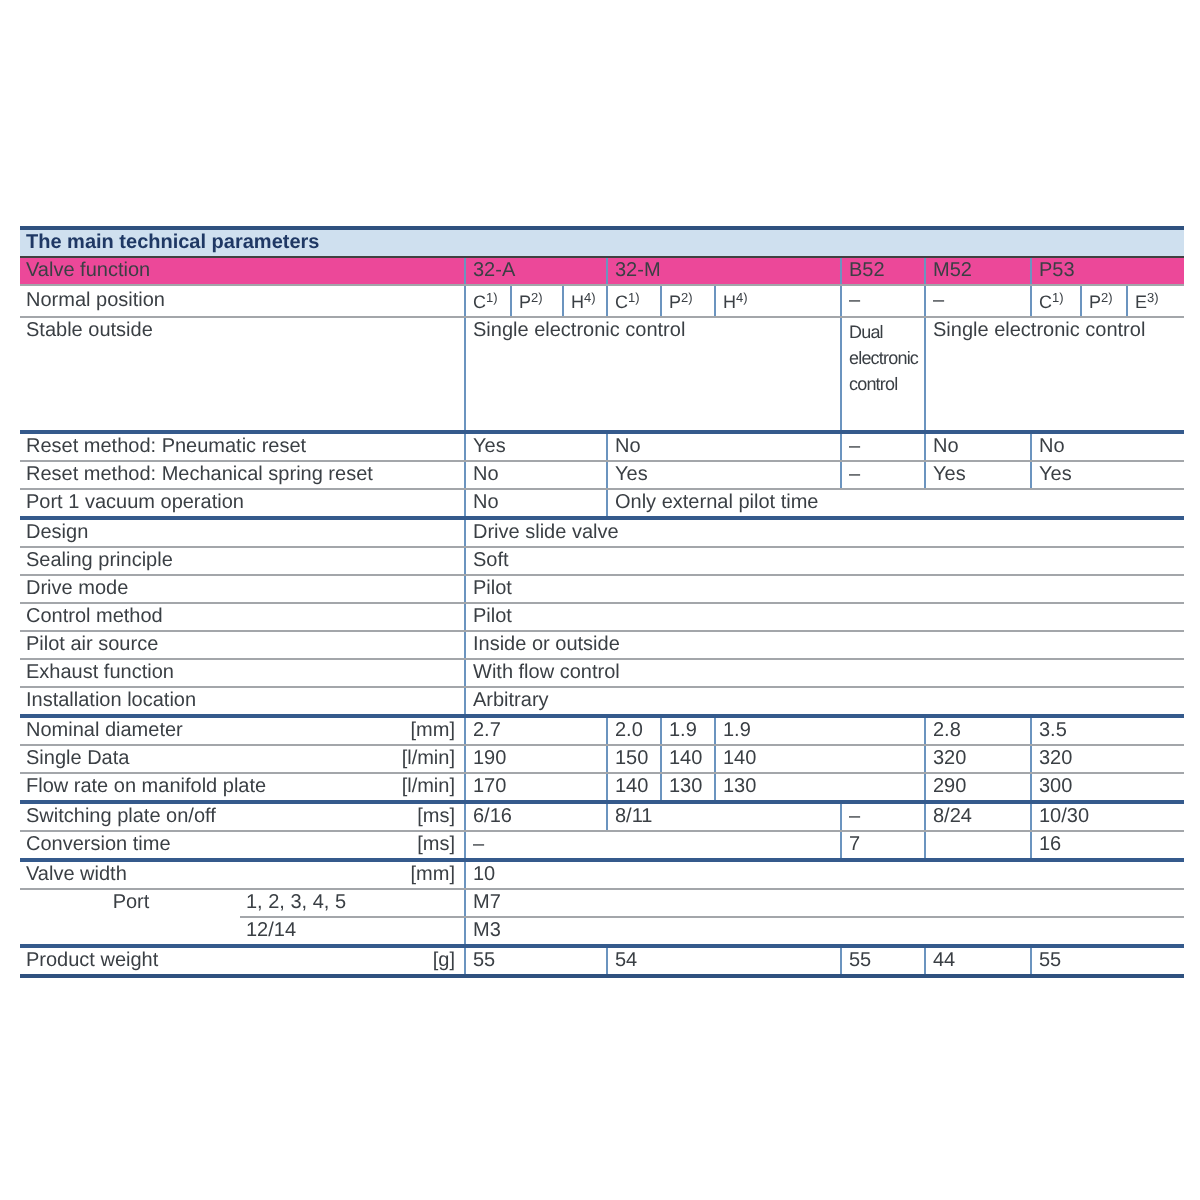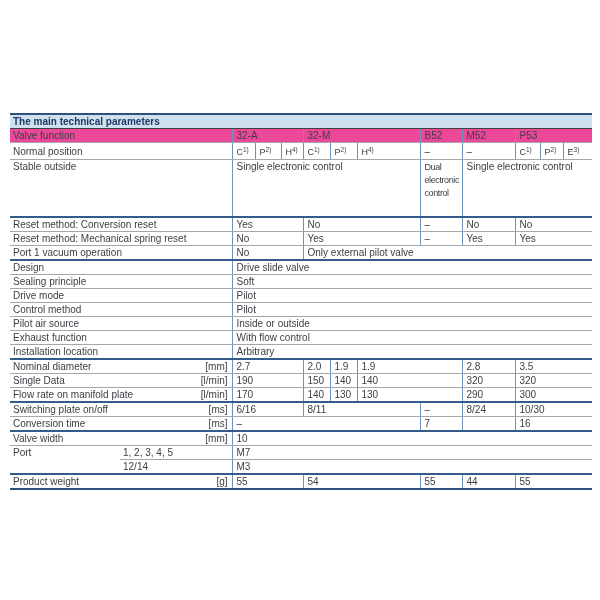--- a/index.html
+++ b/index.html
@@ -26,21 +26,21 @@
   tr.last td{border-bottom:2px solid #2f517f;}
   td.bl{border-left:1px solid #6b94bf;}
   .unit{float:right;padding-right:2px;}
   tr.tall td{height:57px;vertical-align:top;line-height:13px;}
   td.wrap{
     white-space:normal;overflow:visible;
     font-size:9px;letter-spacing:-0.4px;line-height:11px;padding-top:1px;padding-right:0;
   }
   .npb{font-size:9px;}
   .nps{font-size:6.5px;vertical-align:3px;}
-  td.portname{vertical-align:top;border-bottom:none;}
+  td.portname{vertical-align:top;border-bottom:none;text-align:center;}
   td.nosub{padding-left:3px;}
 </style>
 </head>
 <body>
 
 <div class="sheet">
 <table>
   <colgroup>
     <col style="width:110px">
         <col style="width:112px">
@@ -87,41 +87,41 @@
   </tr>
 
   <tr class="tall">
     <td colspan="2" class="lbl">Stable outside</td>
     <td colspan="6" class="bl">Single electronic control</td>
     <td class="bl wrap">Dual electronic control</td>
     <td colspan="4" class="bl">Single electronic control</td>
   </tr>
 
   <tr class="section">
-    <td colspan="2" class="lbl">Reset method: Conversion reset</td>
+    <td colspan="2" class="lbl">Reset method: Pneumatic reset</td>
     <td colspan="3" class="bl">Yes</td>
     <td colspan="3" class="bl">No</td>
     <td class="bl">–</td>
     <td class="bl">No</td>
     <td colspan="3" class="bl">No</td>
   </tr>
 
   <tr>
     <td colspan="2" class="lbl">Reset method: Mechanical spring reset</td>
     <td colspan="3" class="bl">No</td>
     <td colspan="3" class="bl">Yes</td>
     <td class="bl">–</td>
     <td class="bl">Yes</td>
     <td colspan="3" class="bl">Yes</td>
   </tr>
 
   <tr>
     <td colspan="2" class="lbl">Port 1 vacuum operation</td>
     <td colspan="3" class="bl">No</td>
-    <td colspan="8" class="bl">Only external pilot valve</td>
+    <td colspan="8" class="bl">Only external pilot time</td>
   </tr>
 
   <tr class="section">
     <td colspan="2" class="lbl">Design</td>
     <td colspan="11" class="bl">Drive slide valve</td>
   </tr>
   <tr>
     <td colspan="2" class="lbl">Sealing principle</td>
     <td colspan="11" class="bl">Soft</td>
   </tr>

